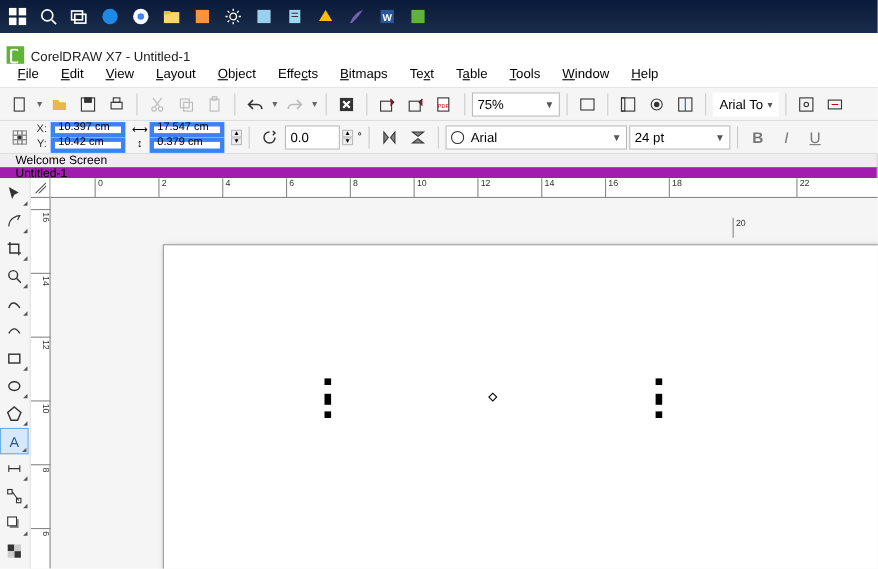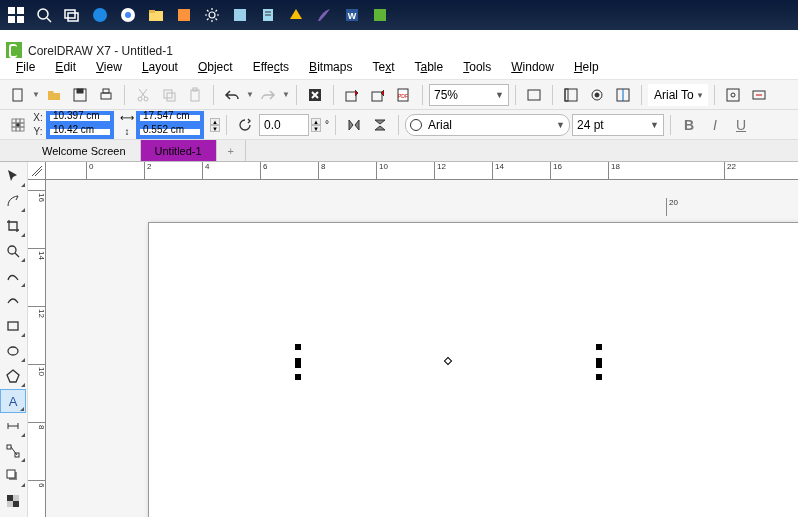--- a/index.html
+++ b/index.html
@@ -19,37 +19,37 @@
 
 .toolbar1, .toolbar2 { height: 30px; background: #f5f5f5; display: flex; align-items: center; padding: 0 6px; gap: 2px; border-bottom: 1px solid #ddd; }
 .tbtn { width: 24px; height: 24px; display: flex; align-items: center; justify-content: center; color: #333; cursor: pointer; border-radius: 2px; }
 .tbtn.dis { color: #bbb; }
 .tbtn svg { width: 16px; height: 16px; }
 .sep { width: 1px; height: 20px; background: #ccc; margin: 0 4px; }
 .dropdown-arrow { width: 8px; color: #666; font-size: 8px; }
 
 .zoom-sel, .font-sel, .size-sel, .snap-sel { height: 22px; border: 1px solid #bbb; background: #fff; display: flex; align-items: center; padding: 0 4px; }
 .zoom-sel { width: 80px; }
-.font-sel { width: 165px; gap: 6px; border-radius: 10px; }
+.font-sel { width: 165px; gap: 6px; }
 .size-sel { width: 92px; }
 .snap-sel { padding: 0 6px; gap: 4px; border:none; }
 .sel-arrow { margin-left: auto; font-size: 9px; color: #555; }
 
 .xy-block { display: flex; flex-direction: column; gap: 0; margin-right: 4px; }
 .xy-row { display: flex; align-items: center; height: 14px; font-size: 10px; gap: 2px; }
 .xy-label { width: 12px; text-align: center; color:#333; font-size:10px;}
 .xy-input { width: 68px; height: 14px; border: 4px solid #3b82f6; background: #fff; font-size: 10px; padding: 0 3px; display:flex; align-items:flex-end; }
 .wh-icon { width: 14px; text-align:center; font-size:10px;}
 
 .spin { width:10px; display:flex; flex-direction:column; }
 .spin div { height:7px; font-size:6px; text-align:center; line-height:6px; background:#eee; border:1px solid #bbb; cursor:pointer;}
 
 .rot-input { width: 50px; height: 22px; border: 1px solid #bbb; background:#fff; padding:0 4px; display:flex; align-items:center;}
 
-.doctabs { height: 22px; background: #eee; display: flex; align-items: stretch; border-bottom: 1px solid #bbb; }
+.doctabs { height: 22px; background: #eee; display: flex; align-items: stretch; border-bottom: 1px solid #bbb; flex-direction: column; }
 .doctab { padding: 0 14px; display: flex; align-items: center; font-size: 11px; border-right: 1px solid #ccc; cursor:pointer; }
 .doctab.active { background: #a21caf; }
 .doctab.add { width: 20px; justify-content:center; color:#888;}
 
 .workspace { position: relative; height: 355px; display: flex; background:#f5f5f5;}
 .toolbox { width: 28px; background: #f5f5f5; display: flex; flex-direction: column; padding: 2px 0; gap: 1px; border-right:1px solid #ddd;}
 .tool { width: 26px; height: 24px; display: flex; align-items: center; justify-content: center; cursor: pointer; position:relative;}
 .tool svg { width: 16px; height: 16px; }
 .tool.active { background:#d6e9fb; border:1px solid #6bb0e8;}
 .tool .fly { position:absolute; bottom:1px; right:1px; width:0; height:0; border-right:4px solid #555; border-top:4px solid transparent;}
@@ -345,21 +345,21 @@
   <div class="xy-block">
     <div class="xy-row">
         <span class="wh-icon">⟷</span>
         <div class="xy-input">
           <span>17.547 cm</span>
         </div>
       </div>
     <div class="xy-row">
         <span class="wh-icon">↕</span>
         <div class="xy-input">
-          <span>0.552 cm</span>
+          <span>0.379 cm</span>
         </div>
       </div>
   </div>
   <div class="spin">
       <div>▲</div>
       <div>▼</div>
     </div>
   <div class="sep"></div>
   <div class="tbtn">
       <svg viewBox="0 0 16 16" stroke="#333" fill="none" stroke-width="1.3">

